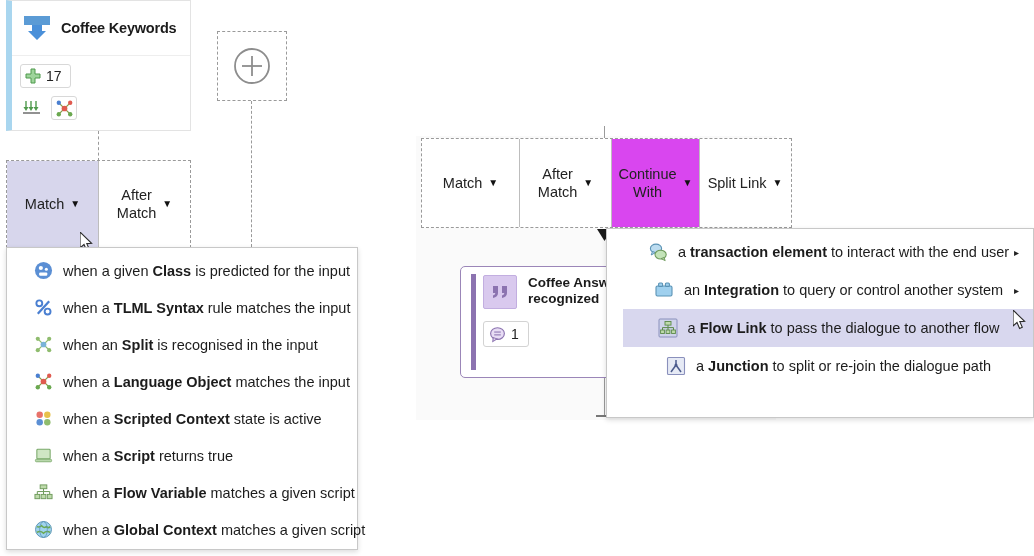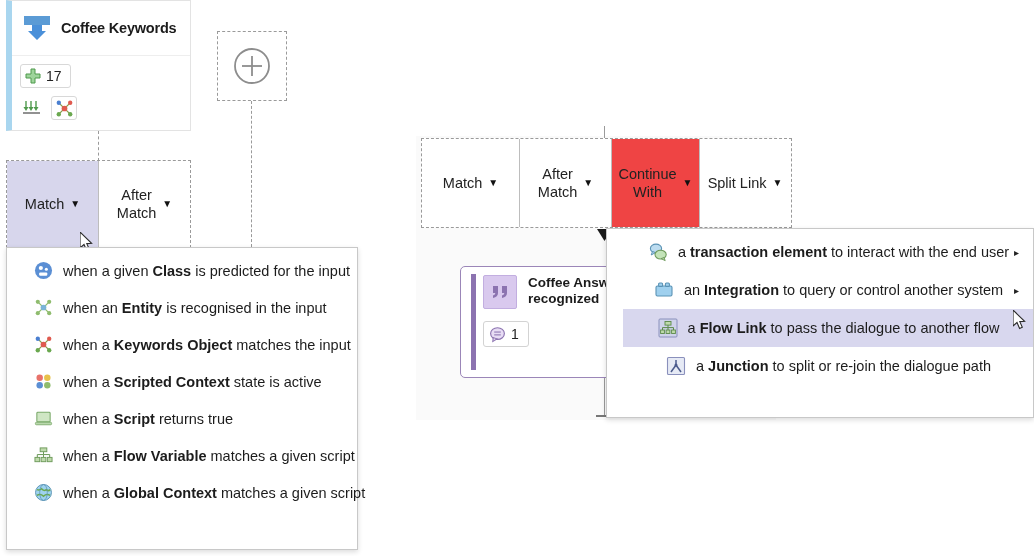--- a/index.html
+++ b/index.html
@@ -95,21 +95,21 @@
   #right-tabs {
     left:421px; top:138px; width:371px; height:90px;
     border:1.5px dashed #9a9a9a; background:#fff; box-sizing:border-box;
     display:flex;
   }
   #right-tabs .tab {
     display:flex; align-items:center; justify-content:center; gap:6px;
     font-size:14.5px; color:#222; box-sizing:border-box;
   }
   #right-tabs .tab + .tab { border-left:1px solid #bdbdbd; }
-  #right-tabs .tab.selected { background:#ef4444; }
+  #right-tabs .tab.selected { background:#d946ef; }
 
   
   #right-card {
     left:460px; top:266px; width:180px; height:112px;
     background:#fff; border:1px solid #9b86b8; border-radius:5px;
     box-sizing:border-box; padding:8px 0 0 10px;
   }
   .card-head { display:flex; align-items:flex-start; gap:11px; padding-left:12px; }
   .quote-box {
     width:32px; height:32px; background:#d9c9ee; border:1px solid #c2aee0;
@@ -238,57 +238,67 @@
         <svg class="icon-svg" width="19" height="19" viewBox="0 0 20 20">
           <circle cx="10" cy="10" r="9" fill="#5b8fd4"></circle>
           <circle cx="7.2" cy="7.4" r="2.2" fill="#fff"></circle>
           <circle cx="13" cy="8.6" r="1.6" fill="#fff"></circle>
           <rect x="5.4" y="12" width="8.6" height="3.6" rx="1.2" fill="#fff"></rect>
         </svg>
       </span>
       <span><span>when a given </span><b>Class</b><span> is predicted for the input</span></span>
     </div>
 
+    <div class="mi">
+      <span class="mi-ico">
+        <svg class="icon-svg" width="19" height="19" viewBox="0 0 20 20">
+          <circle cx="5.6" cy="5.6" r="3.1" fill="none" stroke="#4a7fd1" stroke-width="2"></circle>
+          <circle cx="14.3" cy="14.3" r="3.1" fill="none" stroke="#4a7fd1" stroke-width="2"></circle>
+          <line x1="16" y1="3.5" x2="4" y2="16.5" stroke="#4a7fd1" stroke-width="2.4"></line>
+        </svg>
+      </span>
+      <span><span>when a </span><b>TLML Syntax</b><span> rule matches the input</span></span>
+    </div>
 
     <div class="mi">
       <span class="mi-ico">
         <svg class="icon-svg" width="19" height="19" viewBox="0 0 20 20">
           <g stroke="#8fbc6e" stroke-width="1.2">
             <line x1="10" y1="10" x2="4" y2="4"></line>
               <line x1="10" y1="10" x2="16" y2="4"></line>
             <line x1="10" y1="10" x2="4" y2="16"></line>
               <line x1="10" y1="10" x2="16" y2="16"></line>
           </g>
           <circle cx="10" cy="10" r="3" fill="#7ab4d8"></circle>
           <circle cx="4" cy="4" r="2.2" fill="#8fbc6e"></circle>
           <circle cx="16" cy="4" r="2.2" fill="#8fbc6e"></circle>
           <circle cx="4" cy="16" r="2.2" fill="#8fbc6e"></circle>
           <circle cx="16" cy="16" r="2.2" fill="#8fbc6e"></circle>
         </svg>
       </span>
-      <span><span>when an </span><b>Entity</b><span> is recognised in the input</span></span>
+      <span><span>when an </span><b>Split</b><span> is recognised in the input</span></span>
     </div>
 
     <div class="mi">
       <span class="mi-ico">
         <svg class="icon-svg" width="19" height="19" viewBox="0 0 20 20">
           <g stroke="#8a9a4a" stroke-width="1.2">
             <line x1="10" y1="10" x2="4" y2="4"></line>
               <line x1="10" y1="10" x2="16" y2="4"></line>
             <line x1="10" y1="10" x2="4" y2="16"></line>
               <line x1="10" y1="10" x2="16" y2="16"></line>
           </g>
           <circle cx="10" cy="10" r="3" fill="#e05a4f"></circle>
           <circle cx="4" cy="4" r="2.3" fill="#4a7fd1"></circle>
           <circle cx="16" cy="4" r="2.3" fill="#e05a4f"></circle>
           <circle cx="4" cy="16" r="2.3" fill="#6aa84f"></circle>
           <circle cx="16" cy="16" r="2.3" fill="#6aa84f"></circle>
         </svg>
       </span>
-      <span><span>when a </span><b>Keywords Object</b><span> matches the input</span></span>
+      <span><span>when a </span><b>Language Object</b><span> matches the input</span></span>
     </div>
 
     <div class="mi">
       <span class="mi-ico">
         <svg class="icon-svg" width="19" height="19" viewBox="0 0 20 20">
           <circle cx="6" cy="6" r="3.4" fill="#e8726a"></circle>
           <circle cx="14" cy="6" r="3.4" fill="#e8c14a"></circle>
           <circle cx="6" cy="14" r="3.4" fill="#5b8fd4"></circle>
           <circle cx="14" cy="14" r="3.4" fill="#8fbc6e"></circle>
         </svg>

